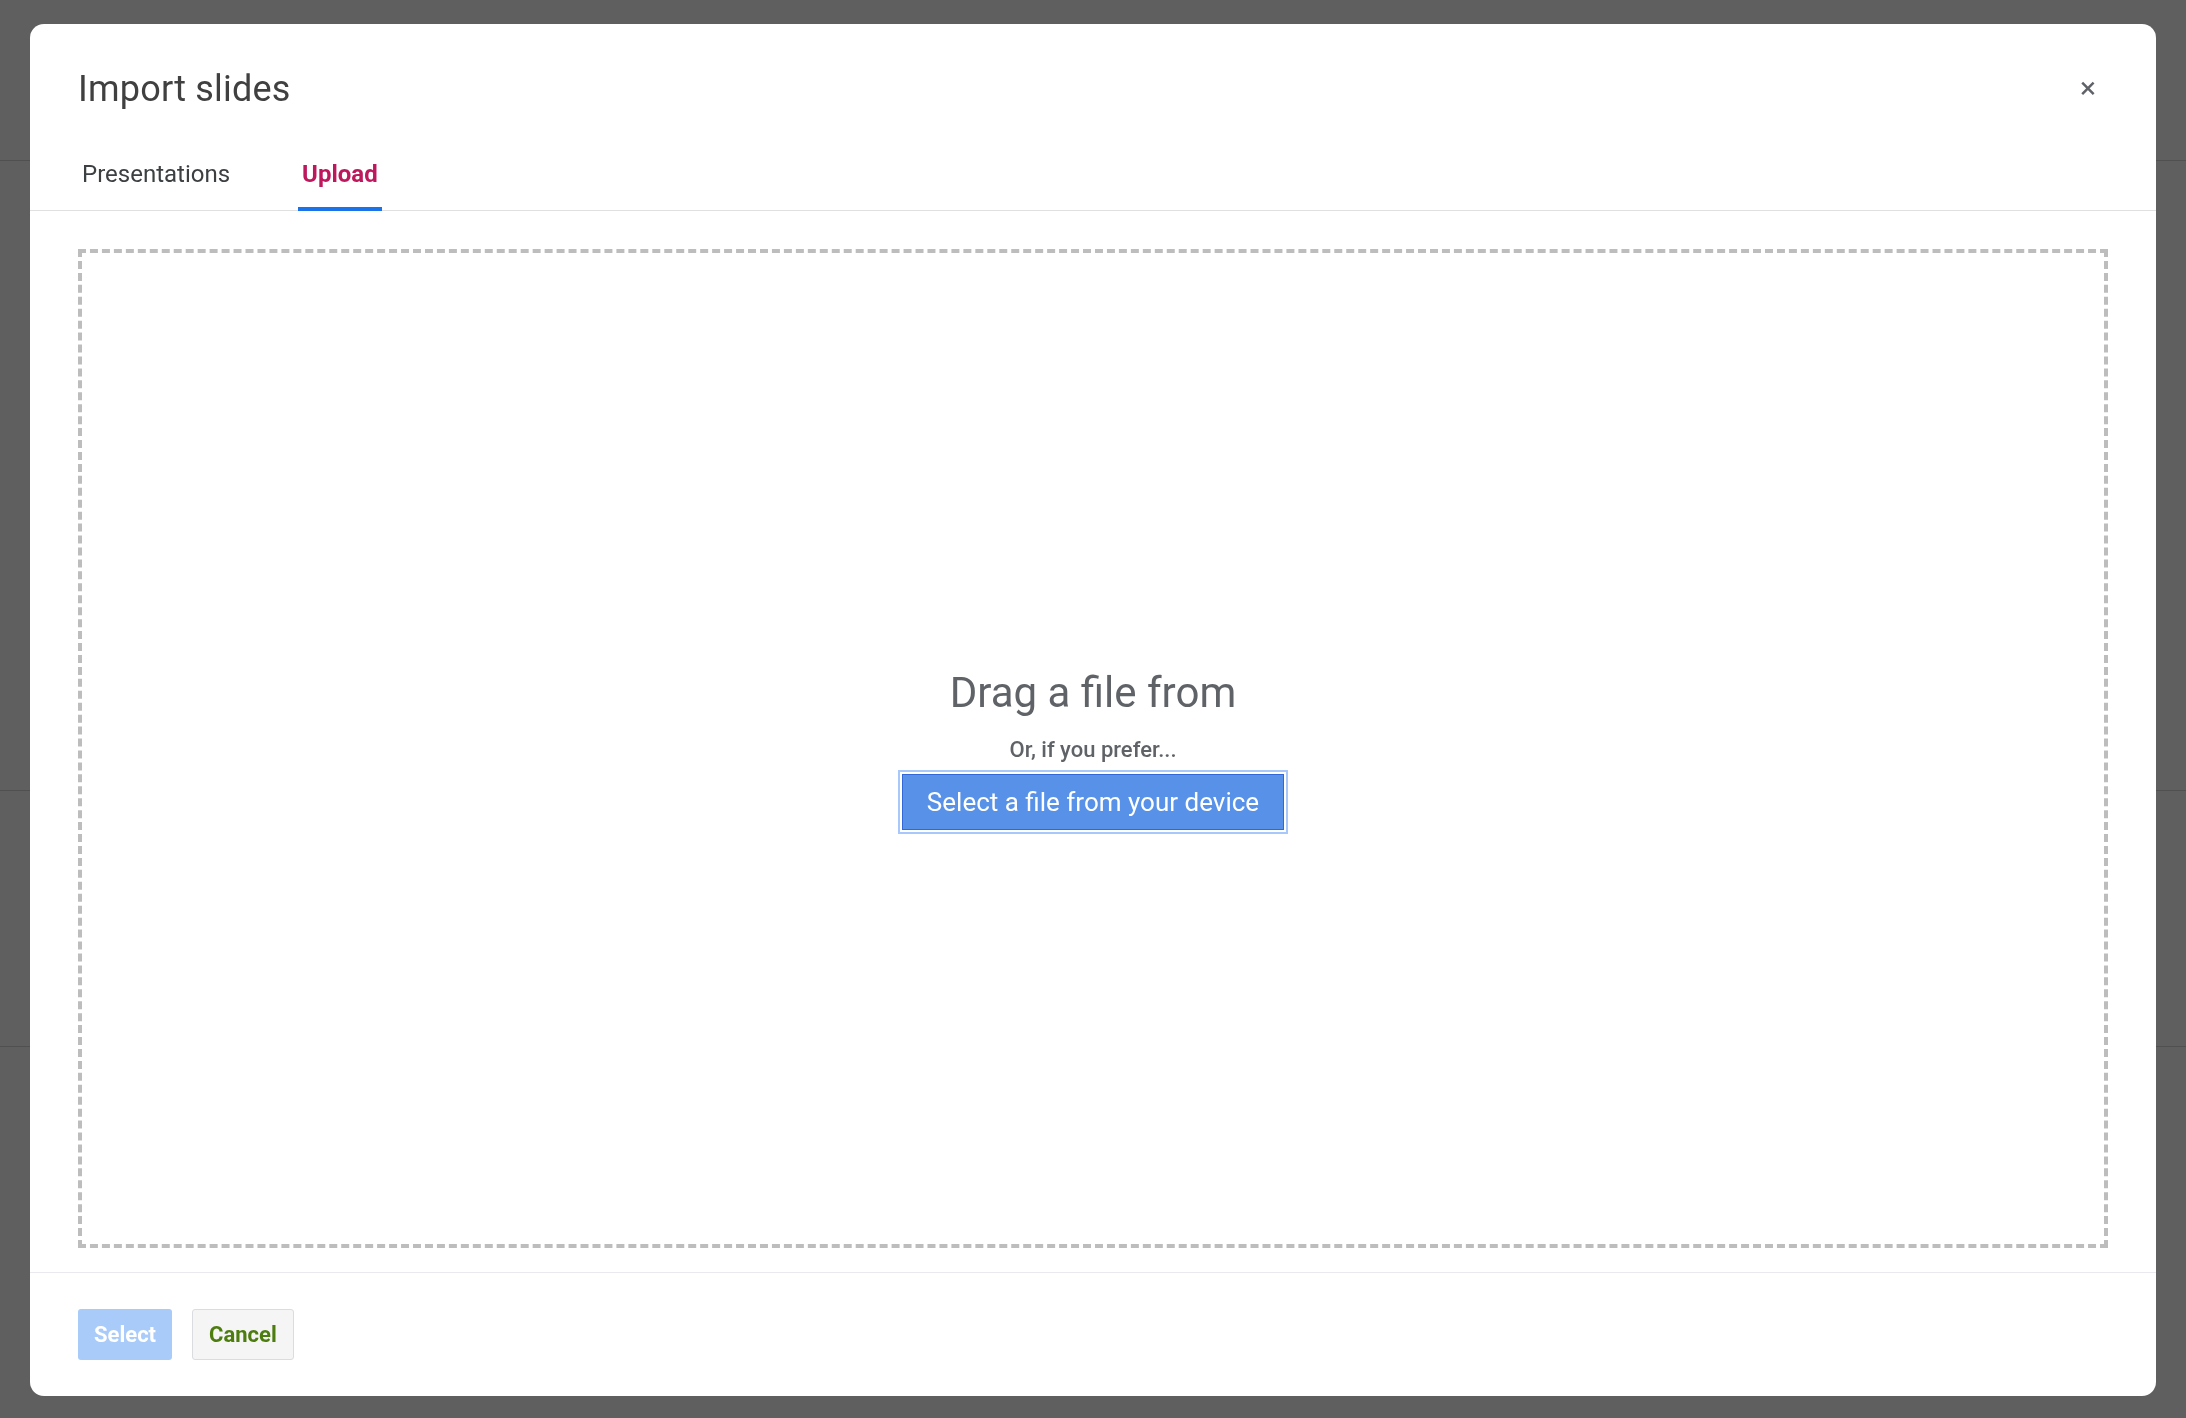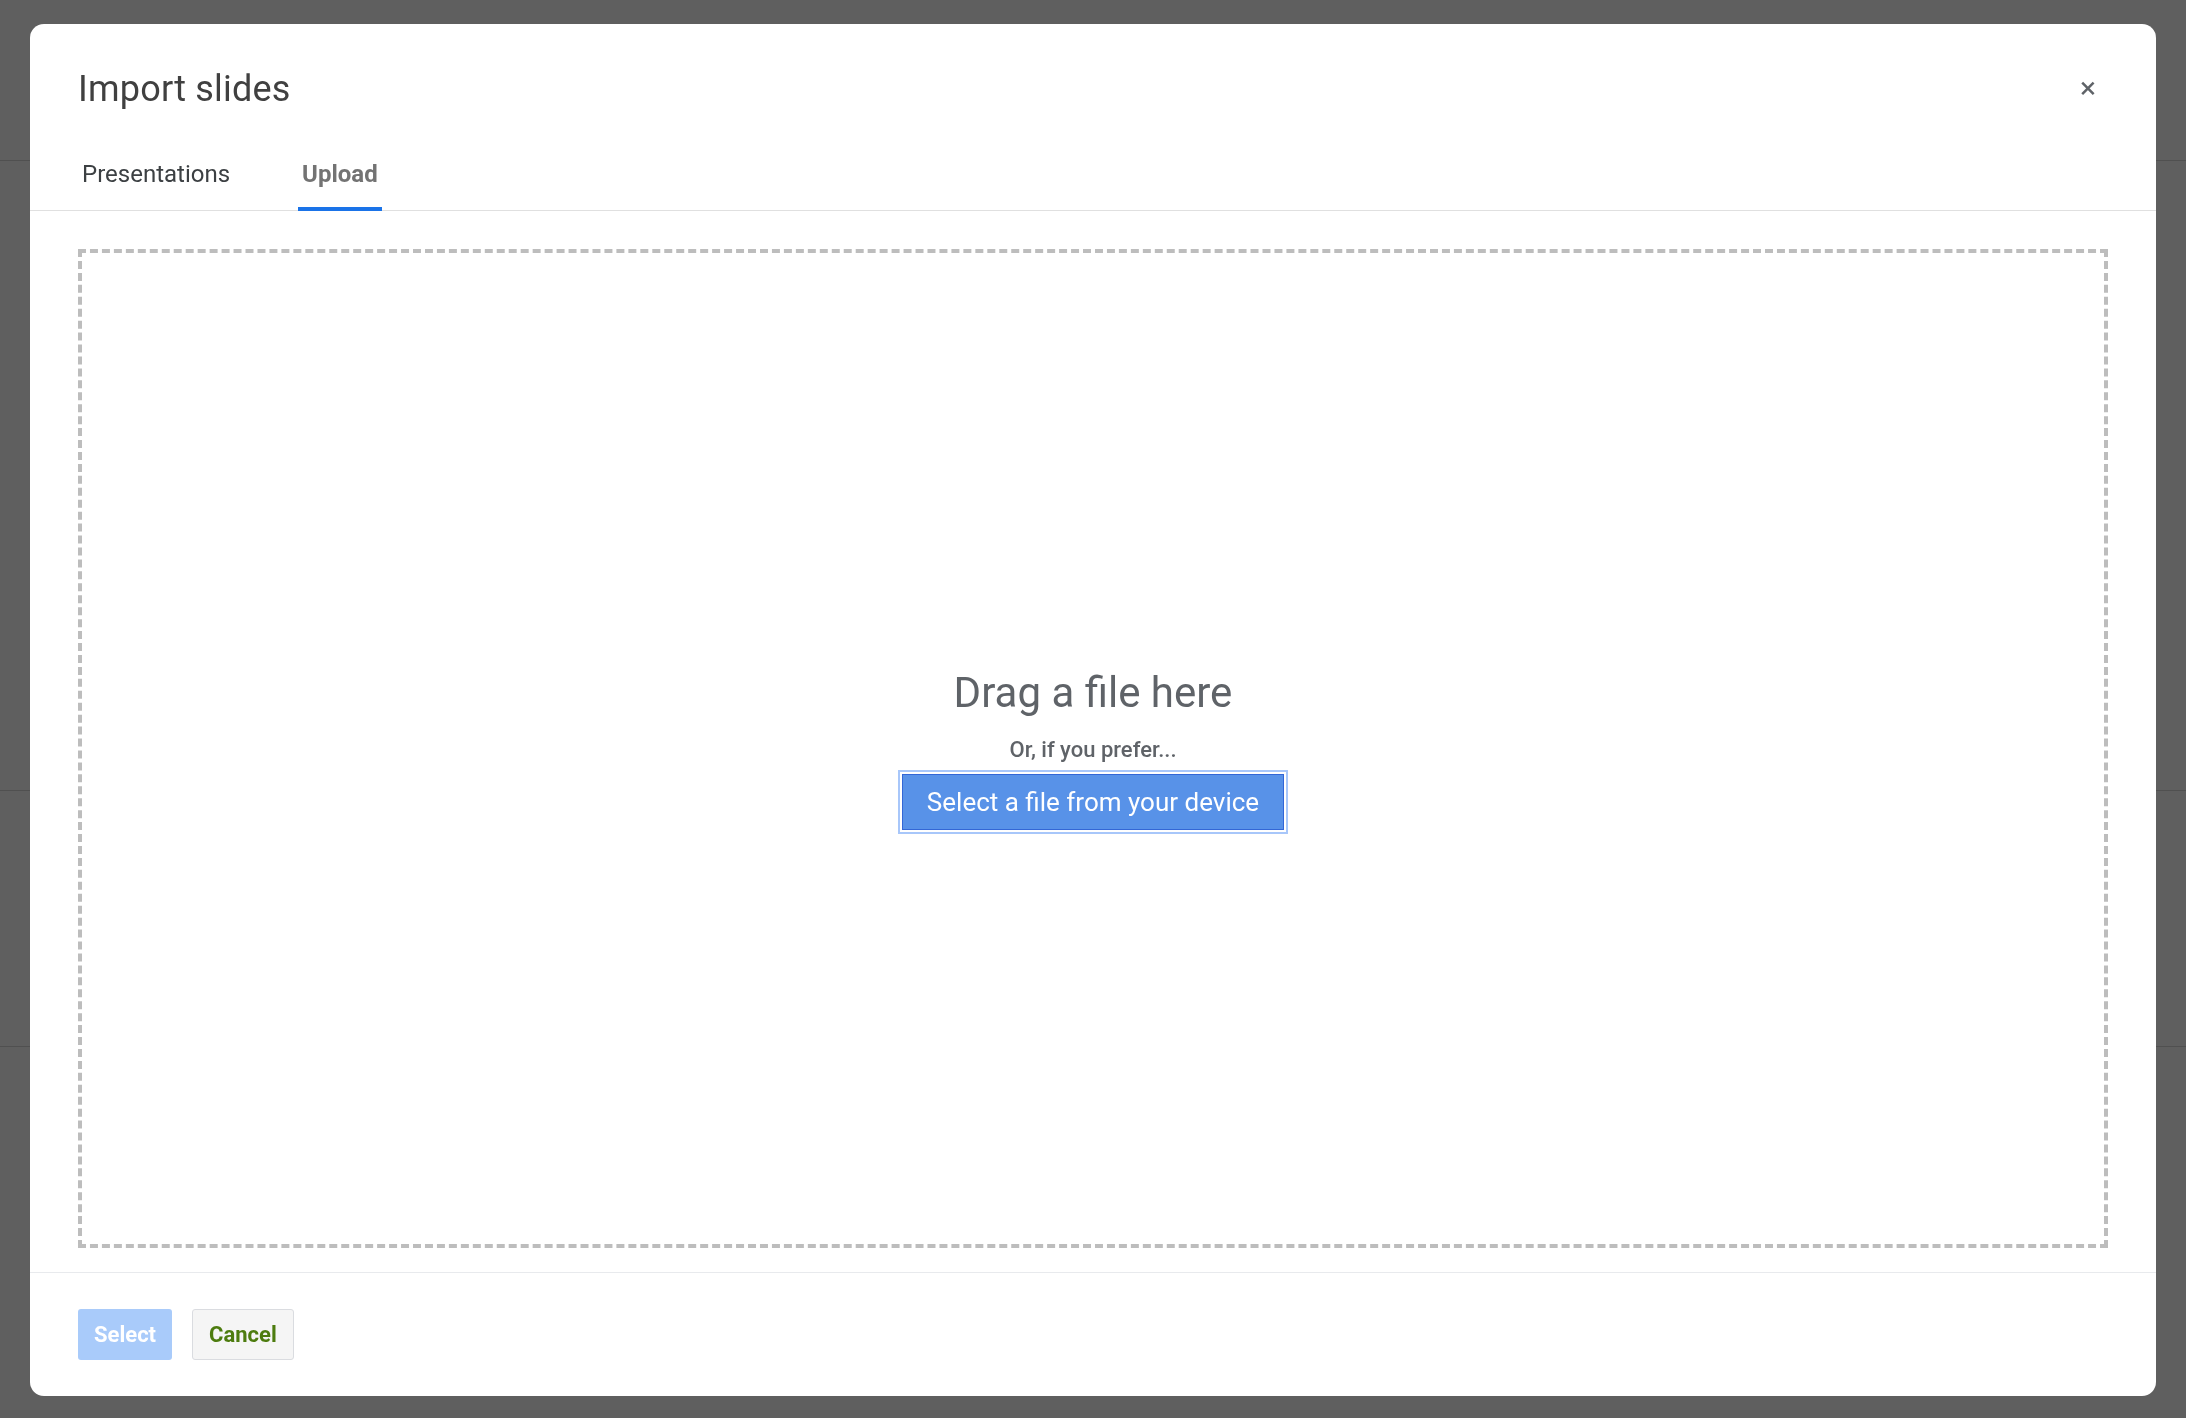--- a/index.html
+++ b/index.html
@@ -68,21 +68,21 @@
       padding: 14px 4px 22px 4px;
       font-size: 24px;
       color: #3c4043;
       cursor: pointer;
       position: relative;
       font-weight: 400;
     }
     
     .tab.active {
       font-weight: 700;
-      color: #737373;
+      color: #be185d;
     }
     
     .tab.active::after {
       content: "";
       position: absolute;
       left: 0;
       right: 0;
       bottom: -1px;
       height: 4px;
       background: #1a73e8;
@@ -189,21 +189,21 @@
     <div class="tab">
       <span>Presentations</span>
     </div>
     <div class="tab active">
       <span>Upload</span>
     </div>
   </div>
 
   <div class="content">
     <div class="dropzone">
-      <div class="dropzone-title">Drag a file here</div>
+      <div class="dropzone-title">Drag a file from</div>
       <div class="dropzone-subtitle">Or, if you prefer...</div>
       <button class="select-file-button">Select a file from your device</button>
     </div>
   </div>
 
   <div class="modal-footer">
     <button class="footer-button select">Select</button>
     <button class="footer-button cancel">Cancel</button>
   </div>
 

